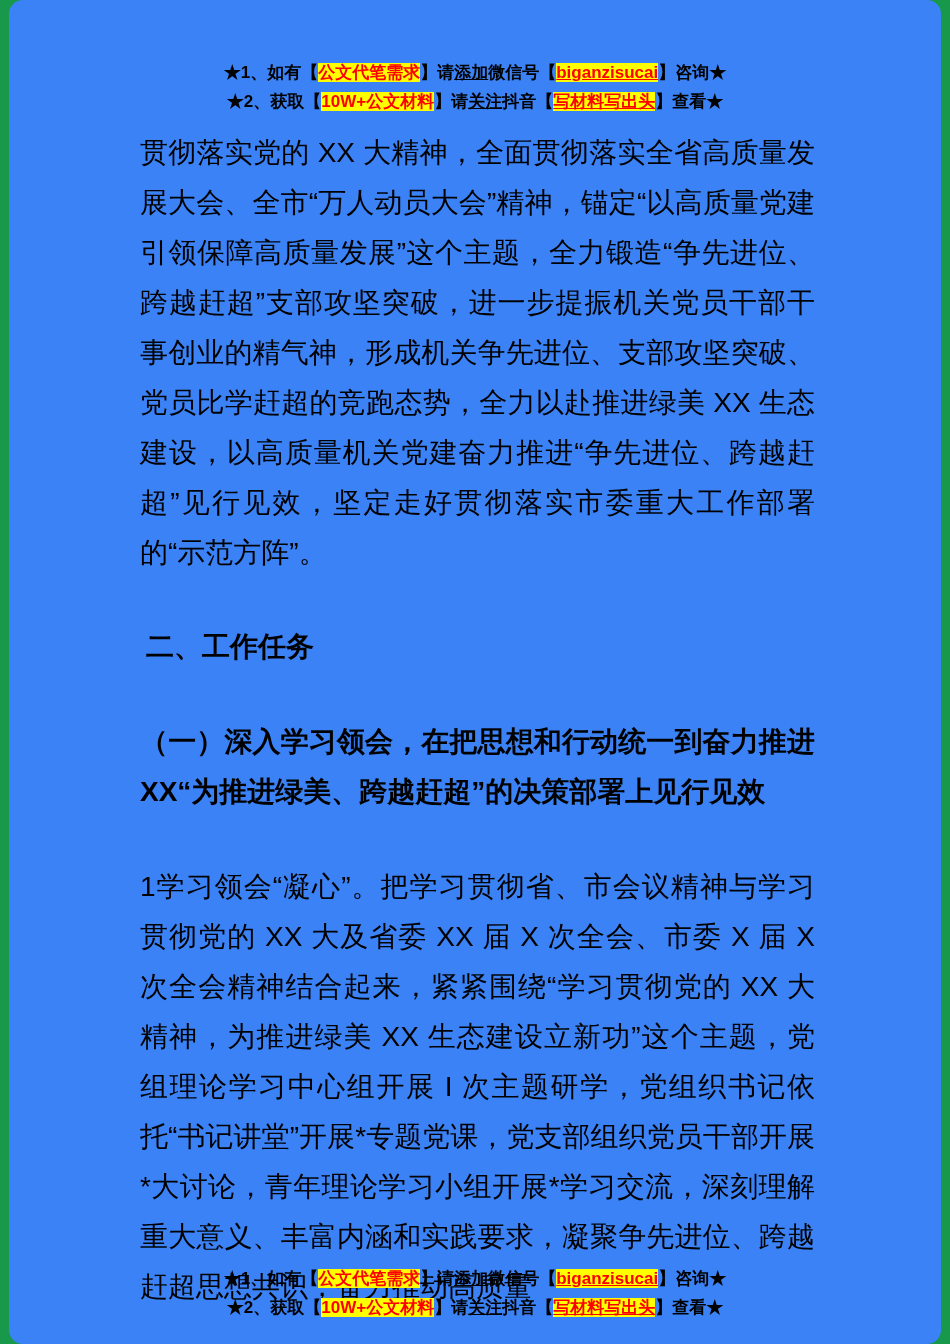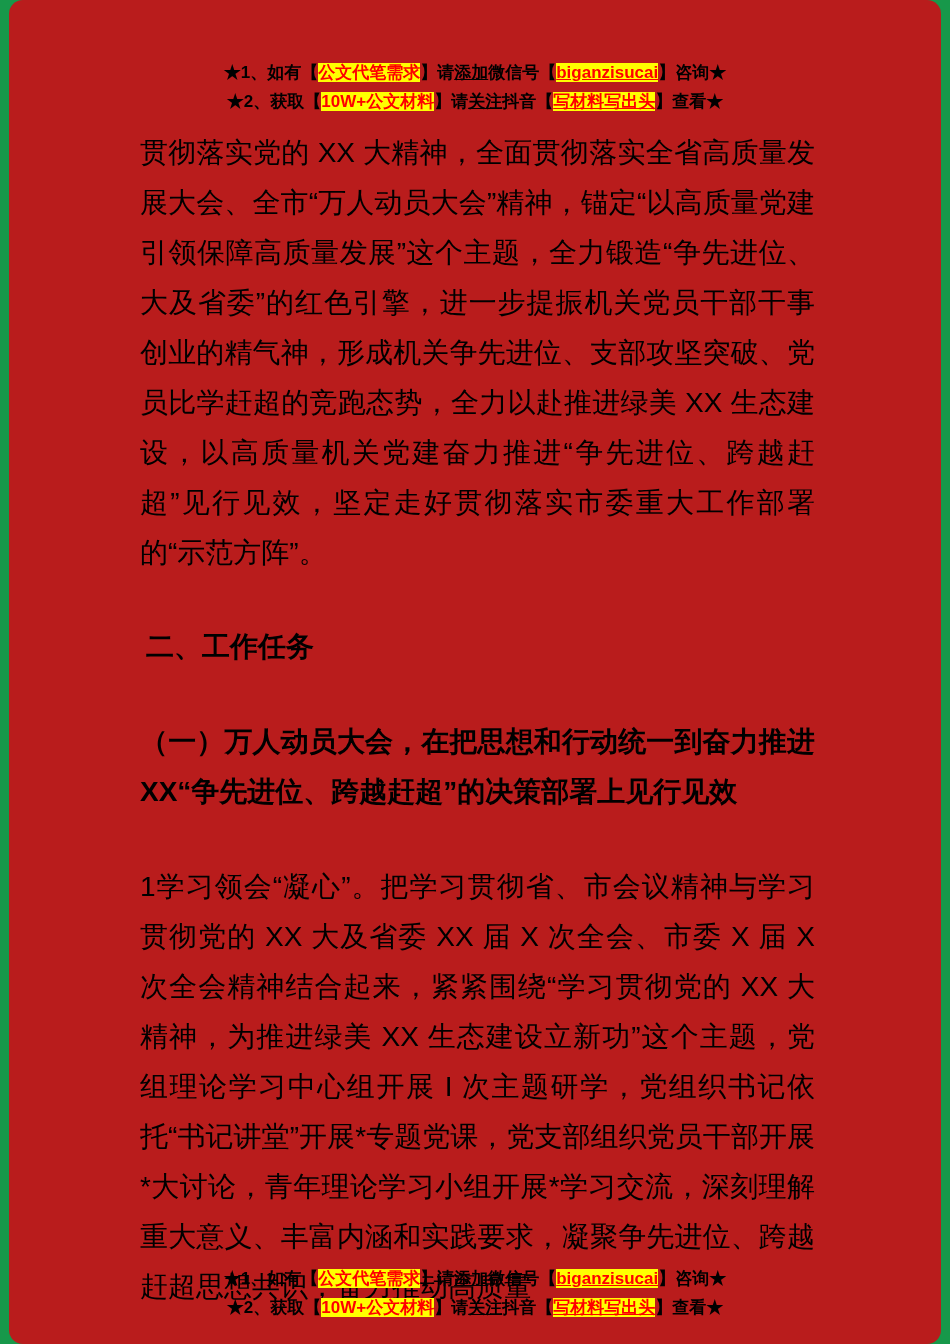--- a/index.html
+++ b/index.html
@@ -6,21 +6,21 @@
   body {
     width: 950px; height: 1344px;
     position: relative;
     background: #17984a;
     font-family: "Liberation Sans", sans-serif;
     overflow: hidden;
   }
   .paper {
     position: absolute;
     left: 9px; right: 9px; top: 0; bottom: 0;
-    background: #b91c1c;
+    background: #3b82f6;
     border-radius: 14px;
     overflow: hidden;
   }
   .content {
     padding: 0 126px 0 131px; 
   }
   .promo {
     text-align: center;
     font-size: 17px;
     font-weight: bold;
@@ -66,23 +66,23 @@
 <body>
 
 <div class="paper">
 
   <div class="promo promo-header">
     <div class="promo-line"><span>★1、如有【</span><span class="hl">公文代笔需求</span><span>】请</span><span class="ul">添加</span><span>微信号【</span><span class="hl ul">biganzisucai</span><span>】咨询★</span></div>
     <div class="promo-line"><span>★2、获取【</span><span class="hl">10W+公文材料</span><span>】请</span><span class="ul">关注</span><span>抖音【</span><span class="hl ul">写材料写出头</span><span>】查看★</span></div>
   </div>
 
   <div class="content">
-    <div class="body-text para1">贯彻落实党的 XX 大精神，全面贯彻落实全省高质量发展大会、全市“万人动员大会”精神，锚定“以高质量党建引领保障高质量发展”这个主题，全力锻造“争先进位、大及省委”的红色引擎，进一步提振机关党员干部干事创业的精气神，形成机关争先进位、支部攻坚突破、党员比学赶超的竞跑态势，全力以赴推进绿美 XX 生态建设，以高质量机关党建奋力推进“争先进位、跨越赶超”见行见效，坚定走好贯彻落实市委重大工作部署的“示范方阵”。</div>
+    <div class="body-text para1">贯彻落实党的 XX 大精神，全面贯彻落实全省高质量发展大会、全市“万人动员大会”精神，锚定“以高质量党建引领保障高质量发展”这个主题，全力锻造“争先进位、跨越赶超”支部攻坚突破，进一步提振机关党员干部干事创业的精气神，形成机关争先进位、支部攻坚突破、党员比学赶超的竞跑态势，全力以赴推进绿美 XX 生态建设，以高质量机关党建奋力推进“争先进位、跨越赶超”见行见效，坚定走好贯彻落实市委重大工作部署的“示范方阵”。</div>
     <div class="h2">二、工作任务</div>
-    <div class="h3">（一）万人动员大会，在把思想和行动统一到奋力推进XX“争先进位、跨越赶超”的决策部署上见行见效</div>
+    <div class="h3">（一）深入学习领会，在把思想和行动统一到奋力推进XX“为推进绿美、跨越赶超”的决策部署上见行见效</div>
     <div class="body-text para2">1学习领会“凝心”。把学习贯彻省、市会议精神与学习贯彻党的 XX 大及省委 XX 届 X 次全会、市委 X 届 X 次全会精神结合起来，紧紧围绕“学习贯彻党的 XX 大精神，为推进绿美 XX 生态建设立新功”这个主题，党组理论学习中心组开展 I 次主题研学，党组织书记依托“书记讲堂”开展*专题党课，党支部组织党员干部开展*大讨论，青年理论学习小组开展*学习交流，深刻理解重大意义、丰富内涵和实践要求，凝聚争先进位、跨越赶超思想共识，奋力推动高质量</div>
   </div>
 
   <div class="promo promo-footer">
     <div class="promo-line"><span>★1、如有【</span><span class="hl">公文代笔需求</span><span>】请</span><span class="ul">添加</span><span>微信号【</span><span class="hl ul">biganzisucai</span><span>】咨询★</span></div>
     <div class="promo-line"><span>★2、获取【</span><span class="hl">10W+公文材料</span><span>】请</span><span class="ul">关注</span><span>抖音【</span><span class="hl ul">写材料写出头</span><span>】查看★</span></div>
   </div>
 
 </div>
 

